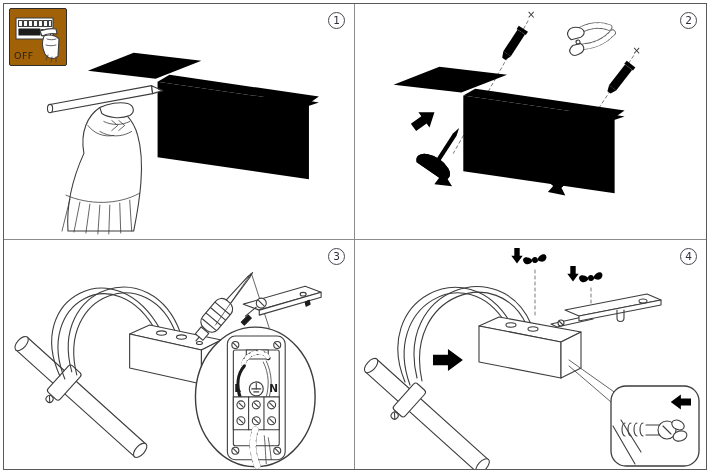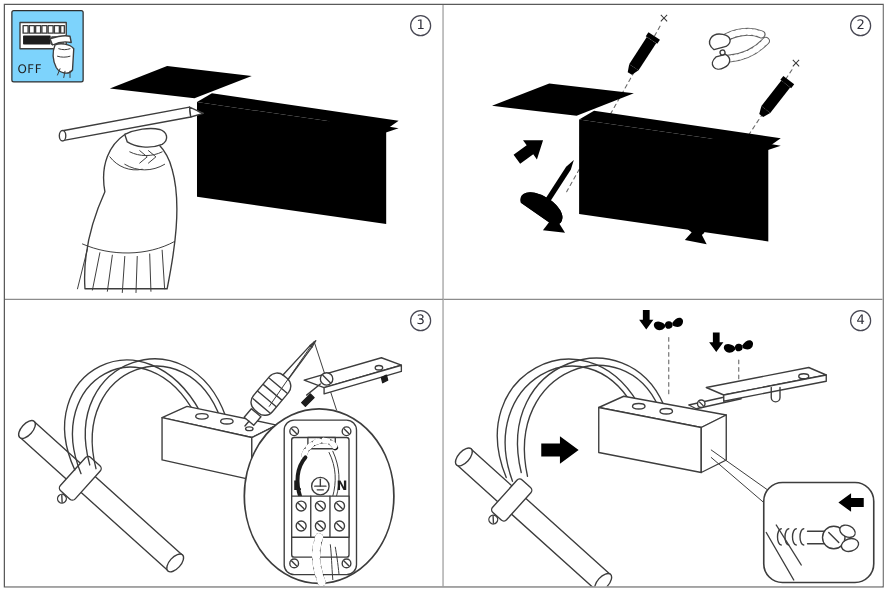--- a/index.html
+++ b/index.html
@@ -9,21 +9,21 @@
          border:1px solid #5a5a5a;display:grid;
          grid-template-columns:351px 1fr;grid-template-rows:236px 1fr;}
   .panel{position:relative;background:#fff;}
   .b-r{border-right:1px solid #8c8c8c;}
   .b-b{border-bottom:1px solid #8c8c8c;}
   .badge{position:absolute;top:8px;right:9px;width:17px;height:17px;
          border:1px solid #474753;border-radius:50%;box-sizing:border-box;
          display:flex;align-items:center;justify-content:center;
          font-size:10.5px;line-height:1;color:#2f2f3a;background:#fff;z-index:5;}
   .off-box{position:absolute;left:5px;top:4px;width:56px;height:56px;
-         border:1.6px solid #2e2e2e;border-radius:2px;background:#7dd3fc;z-index:4;}
+         border:1.6px solid #2e2e2e;border-radius:2px;background:#a16207;z-index:4;}
   .off-label{position:absolute;left:4px;bottom:4px;font-size:9.5px;
          letter-spacing:.4px;color:#1f1f1f;}
   svg.art{position:absolute;inset:0;width:100%;height:100%;display:block;}
   
   .art path,.art line,.art rect,.art ellipse,.art circle,.art polygon,.art polyline{
       fill:none;stroke:#3d3d3d;stroke-width:1.1;stroke-linecap:round;stroke-linejoin:round;}
   .art .w{fill:#ffffff;}
   .art .dk{fill:#1c1c1c;stroke:#1c1c1c;}
   .art .rib{stroke:#636363;stroke-width:6.5;}
   .art .dash{stroke-dasharray:3 3;stroke-width:.9;stroke:#6b6b6b;}

